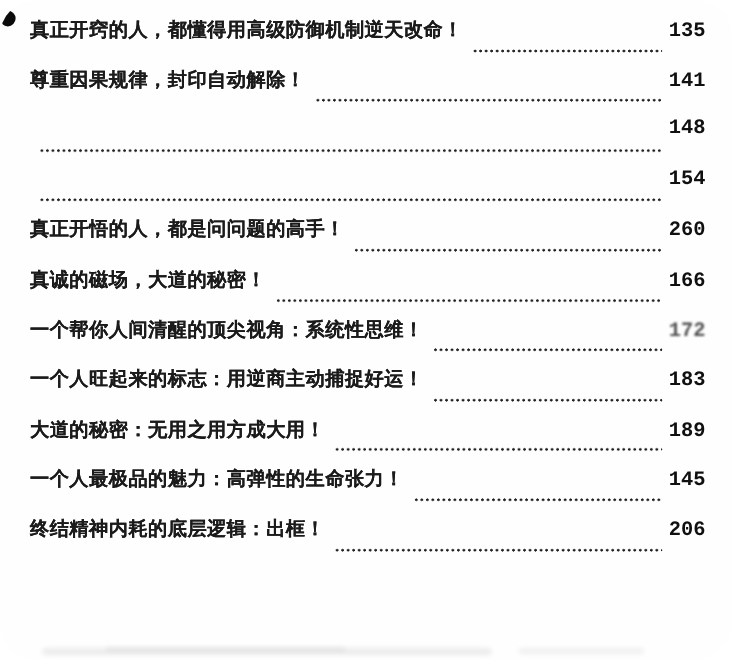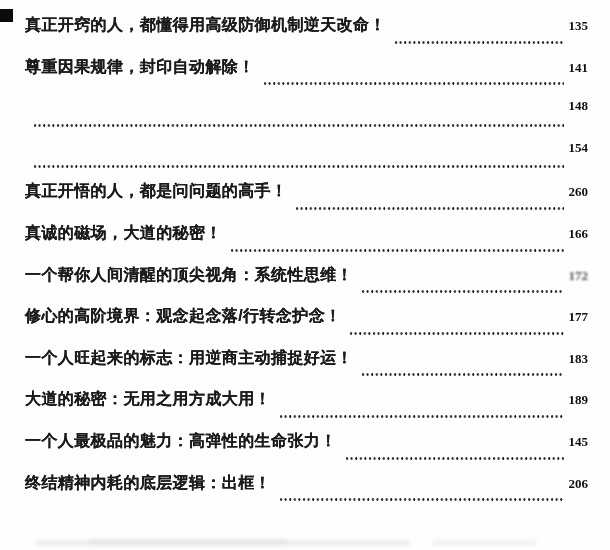--- a/index.html
+++ b/index.html
@@ -1,15 +1,15 @@
 <!DOCTYPE html>
 <html><head>
 <meta charset="utf-8">
 <style>
-  * { margin: 0; padding: 0; box-sizing: border-box; }
+  * { margin: 0; padding: 0; box-sizing: border-box; border-radius: 30px; }
   html, body {
     width: 610px; height: 550px;
     background: #ffffff;
     overflow: hidden;
     font-family: "Liberation Sans", "DejaVu Sans", sans-serif;
   }
   .page {
     position: relative;
     width: 610px; height: 550px;
     background: #fefefe;
@@ -37,23 +37,23 @@
     height: 3px;
     margin: 0 5px 0 8px;
     align-self: flex-end;
     margin-bottom: 13px;
     background-image: radial-gradient(circle at 2px 1.5px, #222 1.05px, transparent 1.3px);
     background-size: 4.6px 3px;
     background-repeat: repeat-x;
     background-position: left bottom;
   }
   .toc-page {
-    font-family: Liberation Serif, serif;
+    font-family: Liberation Mono, monospace;
     font-weight: 700;
-    font-size: 13px;
+    font-size: 17px;
     color: #101010;
     white-space: nowrap;
   }
   .toc-page.smudged {
     filter: blur(0.9px) contrast(0.85);
     opacity: 0.8;
     text-align: center;
   }
   
   .edge-mark {
@@ -134,25 +134,20 @@
       <span class="dot-leader"></span>
       <span class="toc-page">166</span>
     </div>
 
     <div class="toc-row">
       <span class="toc-title">一个帮你人间清醒的顶尖视角：系统性思维！</span>
       <span class="dot-leader"></span>
       <span class="toc-page smudged">172</span>
     </div>
 
-    <div class="toc-row">
-      <span class="toc-title">修心的高阶境界：观念起念落/行转念护念！</span>
-      <span class="dot-leader"></span>
-      <span class="toc-page">177</span>
-    </div>
 
     <div class="toc-row">
       <span class="toc-title">一个人旺起来的标志：用逆商主动捕捉好运！</span>
       <span class="dot-leader"></span>
       <span class="toc-page">183</span>
     </div>
 
     <div class="toc-row">
       <span class="toc-title">大道的秘密：无用之用方成大用！</span>
       <span class="dot-leader"></span>

